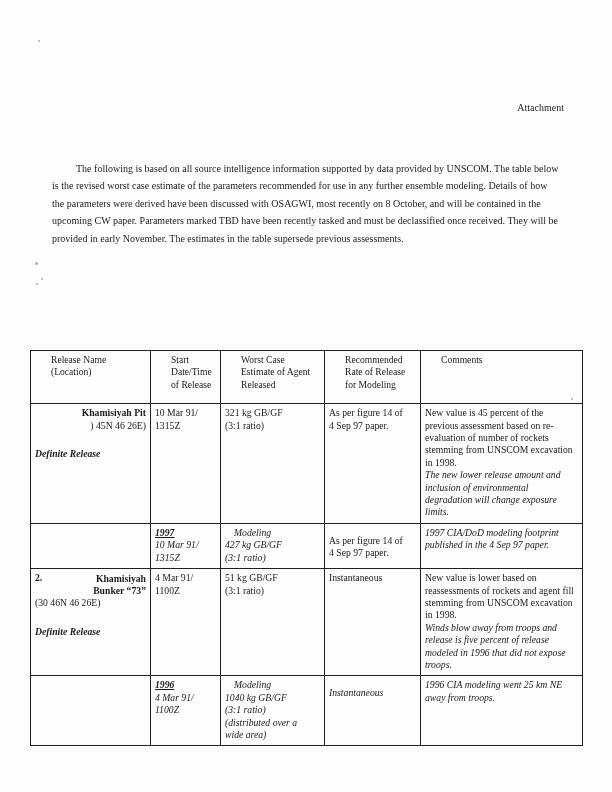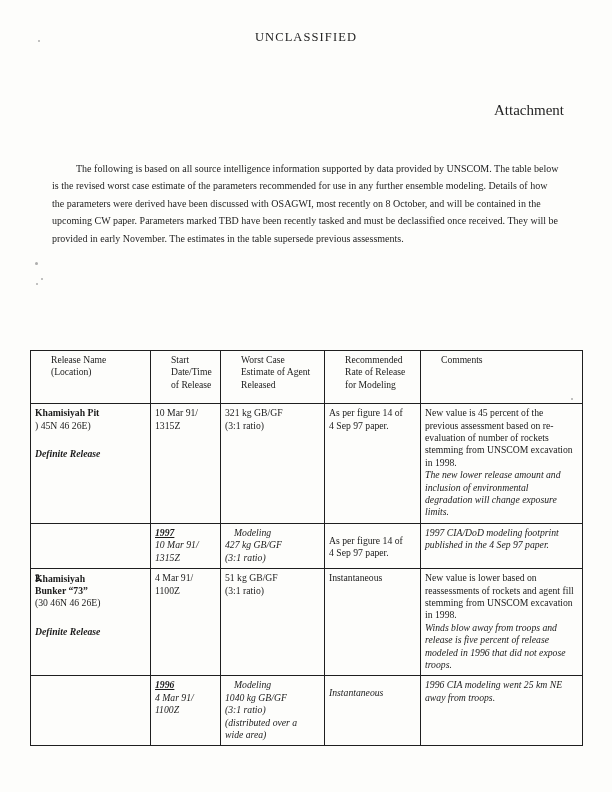--- a/index.html
+++ b/index.html
@@ -36,21 +36,21 @@
     text-align: center;
     font-size: 12.5px;
     letter-spacing: 1.1px;
     font-family: "Liberation Serif", serif;
     color: #232323;
   }
   .attachment {
     position: absolute;
     top: 102px;
     right: 48px;
-    font-size: 15px;
+    font-size: 10px;
     color: #242424;
   }
   .doc-title {
     position: absolute;
     top: 130px;
     left: 52px;
     font-size: 14.3px;
     font-weight: bold;
     color: #141414;
     letter-spacing: .2px;
@@ -108,21 +108,21 @@
   .ital { font-style: italic; }
   .bold { font-weight: bold; }
   .ctr { text-align: left; }
   .ul-ital {
     font-style: italic;
     display: inline-block;
     margin-left: 9px;
   }
   .cell-block { display: block; }
   .sp-top { margin-top: 8px; }
-  .name-center { text-align: left; display:block; }
+  .name-center { text-align: right; display:block; }
   .left-num { display:block; }
   .u { text-decoration: underline; }
   .modeling-row td { padding-top: 4px; }
   .defrel {
     font-style: italic;
     font-weight: bold;
     display: block;
     margin-top: 16px;
   }
 </style>
@@ -130,21 +130,20 @@
 <body>
 
 <div class="page">
 
   <div class="speck" style="left:38px; top:40px; width:2px; height:2px;"></div>
   <div class="speck" style="left:35px; top:262px; width:3px; height:3px;"></div>
   <div class="speck" style="left:41px; top:278px; width:2px; height:2px;"></div>
   <div class="speck" style="left:36px; top:283px; width:2px; height:2px;"></div>
   <div class="speck" style="left:571px; top:398px; width:2px; height:2px;"></div>
 
-  <div class="classification">UNCLASSIFIED</div>
 
   <div class="attachment">Attachment</div>
 
 
   <div class="intro"><span class="indent"></span><span>The following is based on all source intelligence information supported by data provided by UNSCOM.  The table below is the revised worst case estimate of the parameters recommended for use in any further ensemble modeling.  Details of how the parameters were derived have been discussed with OSAGWI, most recently on 8 October, and will be contained in the upcoming CW paper.  Parameters marked TBD have been recently tasked and must be declassified once received.  They will be provided in early November.  The estimates in the table supersede previous assessments.</span></div>
 
 
   <table class="params">
     <colgroup>
       <col class="col1">

